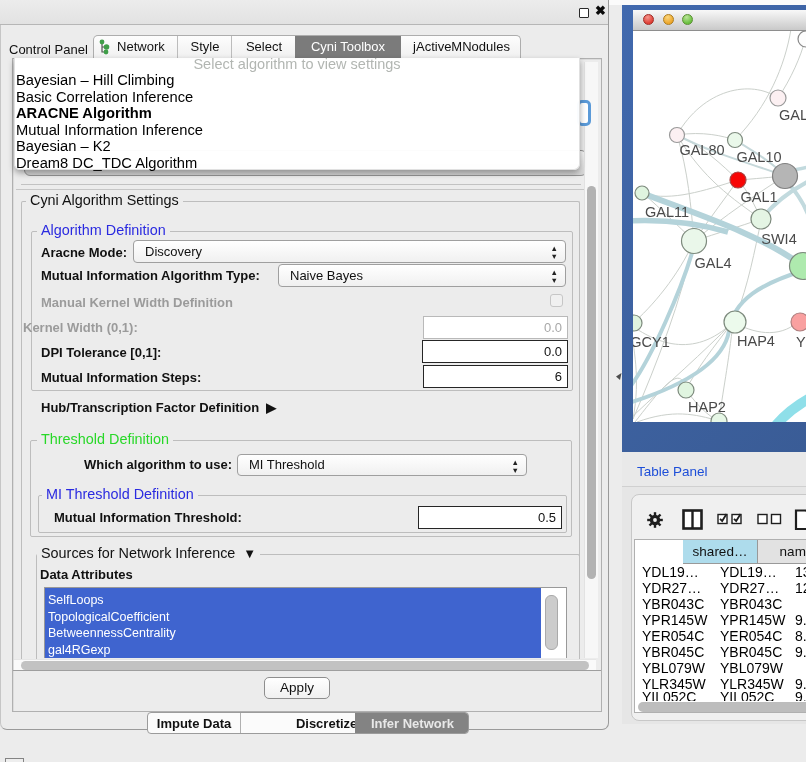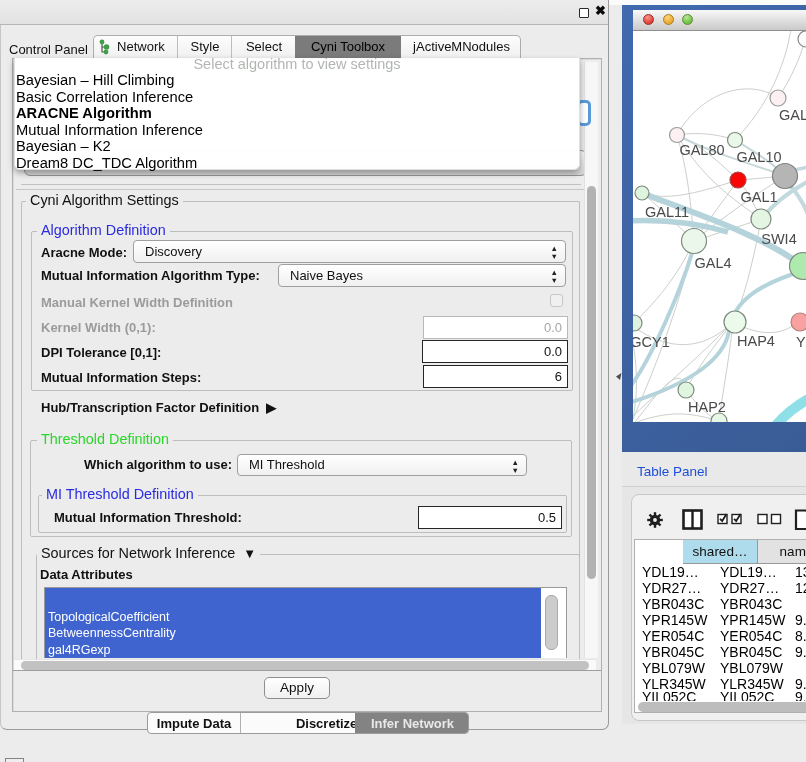--- a/index.html
+++ b/index.html
@@ -82,21 +82,21 @@
 <div class="abs" id="cptitle">
   <span class="t">Control Panel</span>
   <span class="sq"></span>
   <span class="x">✖</span>
 </div>
 
 <div class="abs" style="left:93px; top:35px; width:428px; height:23px; background:linear-gradient(#fdfdfd,#f0f0f0); border:1px solid #adadad; border-bottom:none; border-radius:5px 5px 0 0; overflow:hidden; font-size:13px;">
   <div style="position:absolute; left:0; top:0; width:84px; height:23px; text-align:center; line-height:22px; color:#111; border-right:1px solid #bcbcbc;">&nbsp;&nbsp;&nbsp;Network</div>
   <div style="position:absolute; left:85px; top:0; width:53px; height:23px; text-align:center; line-height:22px; color:#111; border-right:1px solid #bcbcbc;">Style</div>
   <div style="position:absolute; left:139px; top:0; width:62px; height:23px; text-align:center; line-height:22px; color:#111;">Select</div>
-  <div style="position:absolute; left:201px; top:0; width:106px; height:23px; text-align:center; line-height:22px; color:#000000; background:#7b7b7b;">Cyni Toolbox</div>
+  <div style="position:absolute; left:201px; top:0; width:106px; height:23px; text-align:center; line-height:22px; color:#ffffff; background:#7b7b7b;">Cyni Toolbox</div>
   <div style="position:absolute; left:307px; top:0; width:121px; height:23px; text-align:center; line-height:22px; color:#111;">jActiveMNodules</div>
 </div>
 <svg class="abs" style="left:99px; top:39px; z-index:5;" width="14" height="16" viewBox="0 0 14 16">
   <path d="M3 4 L3 13 L6 13 M3 8 L6 8" stroke="#555" stroke-width="1.2" fill="none"></path>
   <circle cx="3" cy="3" r="2.4" fill="#3f9e48"></circle>
   <circle cx="7.5" cy="8" r="2.8" fill="#3f9e48"></circle>
   <circle cx="7" cy="13" r="2.4" fill="#3f9e48"></circle>
 </svg>
 
 <div class="abs" id="tabpanel"></div>
@@ -113,21 +113,21 @@
 
 <div class="group" style="left:31px; top:231px; width:542px; height:160px;">
   <span class="gtitle" style="color:#2a2ae0; left:5px;">Algorithm Definition</span>
 </div>
 <div class="lbl" style="left:41px; top:245px;">Aracne Mode:</div>
 <div class="combo" style="left:133px; top:240px; width:433px;">Discovery<span class="arr">▲<br>▼</span></div>
 <div class="lbl" style="left:41px; top:268px;">Mutual Information Algorithm Type:</div>
 <div class="combo" style="left:278px; top:264px; width:288px;">Naive Bayes<span class="arr">▲<br>▼</span></div>
 <div class="lbl dis" style="left:41px; top:295px;">Manual Kernel Width Definition</div>
 <div class="abs" id="cbx"></div>
-<div class="lbl dis" style="left:41px; top:320px;">Kernel Width (0,1):</div>
+<div class="lbl dis" style="left:23px; top:320px;">Kernel Width (0,1):</div>
 <div class="field dis" style="left:423px; top:316px; width:145px;">0.0</div>
 <div class="lbl" style="left:41px; top:345px;">DPI Tolerance [0,1]:</div>
 <div class="field" style="left:422px; top:340px; width:146px;">0.0</div>
 <div class="lbl" style="left:41px; top:370px;">Mutual Information Steps:</div>
 <div class="field" style="left:423px; top:365px; width:145px;">6</div>
 <div class="lbl" style="left:41px; top:400px;">Hub/Transcription Factor Definition&nbsp;&nbsp;<span style="font-size:13px;">▶</span></div>
 
 <div class="group" style="left:30px; top:440px; width:542px; height:97px;">
   <span class="gtitle" style="color:#28d828; left:6px;">Threshold Definition</span>
 </div>
@@ -139,20 +139,21 @@
 </div>
 <div class="lbl" style="left:54px; top:510px;">Mutual Information Threshold:</div>
 <div class="field" style="left:418px; top:506px; width:144px;">0.5</div>
 
 <div class="group" style="left:36px; top:554px; width:544px; height:108px; border-bottom:none;">
   <span class="gtitle" style="color:#111; left:0px;">Sources for Network Inference&nbsp;&nbsp;<span style="font-size:13px;">▼</span></span>
 </div>
 <div class="lbl" style="left:40px; top:567px;">Data Attributes</div>
 <div class="abs" id="attrlist">
   <div class="sel"></div>
+  <div class="row" style="top:4px;">SelfLoops</div>
   <div class="row" style="top:21px;">TopologicalCoefficient</div>
   <div class="row" style="top:37px;">BetweennessCentrality</div>
   <div class="row" style="top:54px;">gal4RGexp</div>
   <div class="vthumb"></div>
 </div>
 <div class="abs" id="hscroll1">
     <div class="thumb"></div>
   </div>
 
 <div class="abs" style="left:13px; top:670px; width:588px; height:1px; background:#9e9e9e;"></div>

